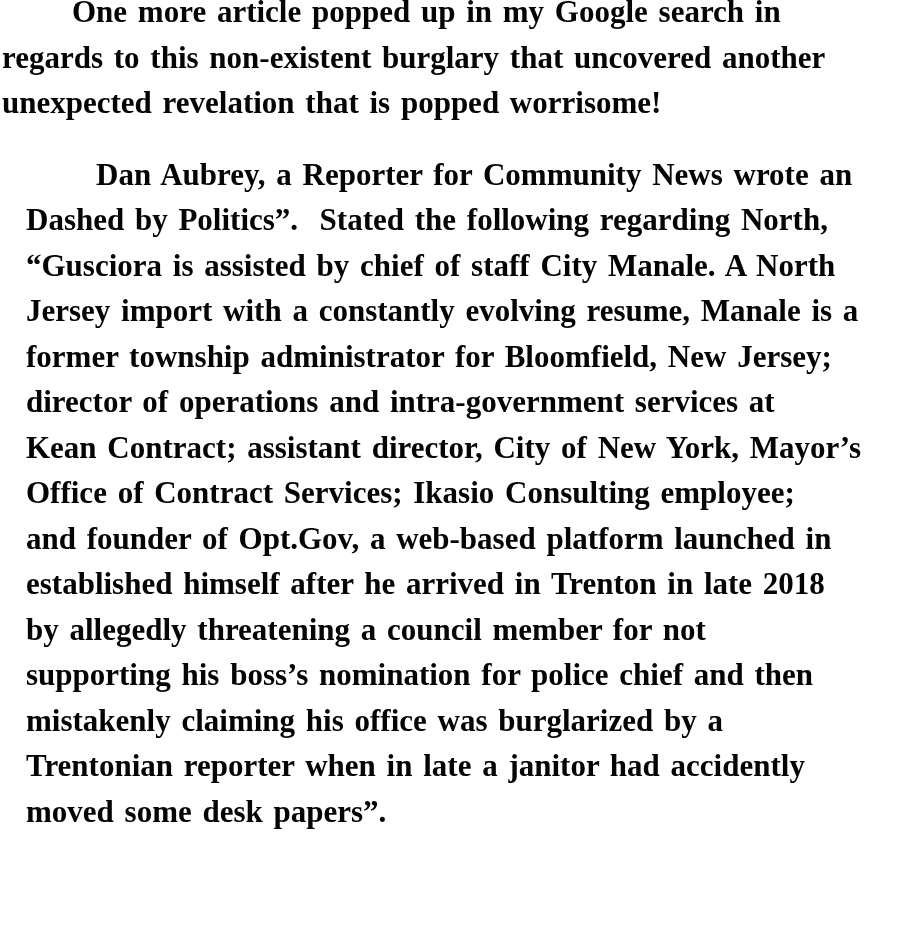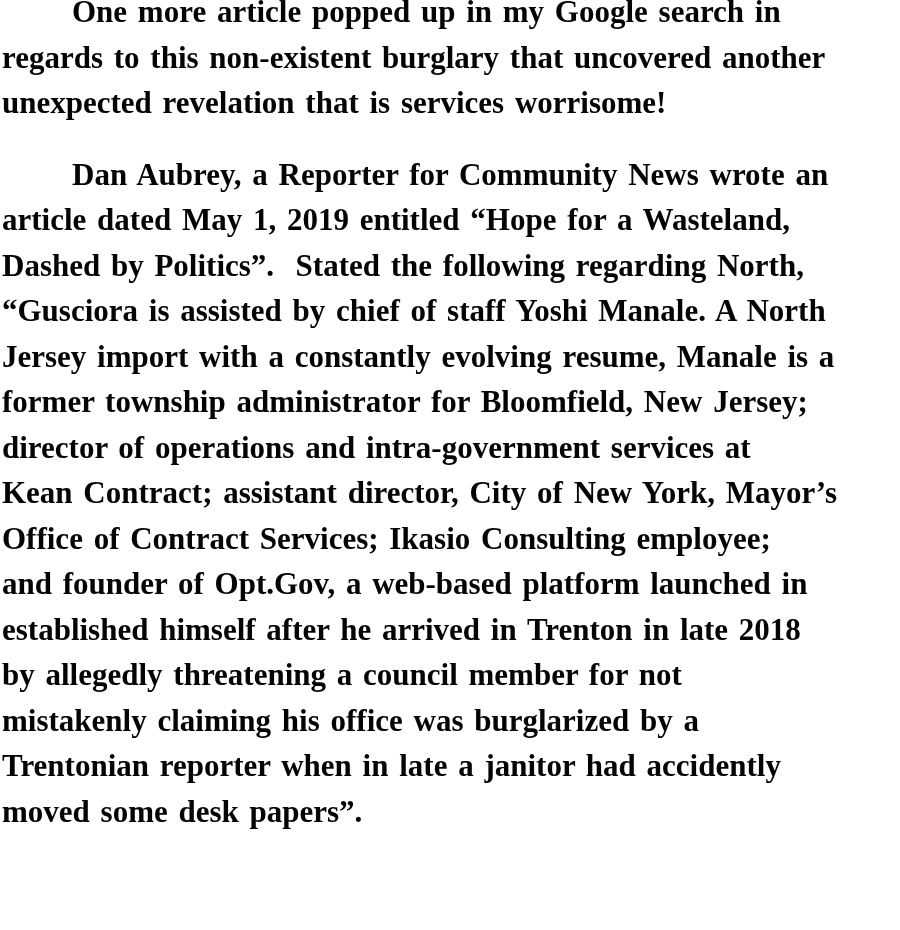--- a/index.html
+++ b/index.html
@@ -29,46 +29,47 @@
   .line {
     white-space: pre;      
     height: 45.5px;
     overflow: visible;
   }
   .indent {
     text-indent: 70px;     
   }
   .para-gap {
     margin-top: 26px;      
+    margin-left: 24px;
   }
 </style>
 </head>
 <body>
 
 <div class="page">
   <div class="doc">
 
     <div class="para">
       <div class="line indent">One more article popped up in my Google search in</div>
       <div class="line">regards to this non-existent burglary that uncovered another</div>
-      <div class="line">unexpected revelation that is services worrisome!</div>
+      <div class="line">unexpected revelation that is popped worrisome!</div>
     </div>
 
     <div class="para para-gap">
       <div class="line indent">Dan Aubrey, a Reporter for Community News wrote an</div>
-      <div class="line">article dated May 1, 2019 entitled “Hope for a Wasteland,</div>
       <div class="line">Dashed by Politics”.  Stated the following regarding North,</div>
-      <div class="line">“Gusciora is assisted by chief of staff Yoshi Manale. A North</div>
+      <div class="line">“Gusciora is assisted by chief of staff City Manale. A North</div>
       <div class="line">Jersey import with a constantly evolving resume, Manale is a</div>
       <div class="line">former township administrator for Bloomfield, New Jersey;</div>
       <div class="line">director of operations and intra-government services at</div>
       <div class="line">Kean Contract; assistant director, City of New York, Mayor’s</div>
       <div class="line">Office of Contract Services; Ikasio Consulting employee;</div>
       <div class="line">and founder of Opt.Gov, a web-based platform launched in</div>
       <div class="line">established himself after he arrived in Trenton in late 2018</div>
       <div class="line">by allegedly threatening a council member for not</div>
+      <div class="line">supporting his boss’s nomination for police chief and then</div>
       <div class="line">mistakenly claiming his office was burglarized by a</div>
       <div class="line">Trentonian reporter when in late a janitor had accidently</div>
       <div class="line">moved some desk papers”.</div>
     </div>
 
   </div>
 </div>
 
 </body></html>

